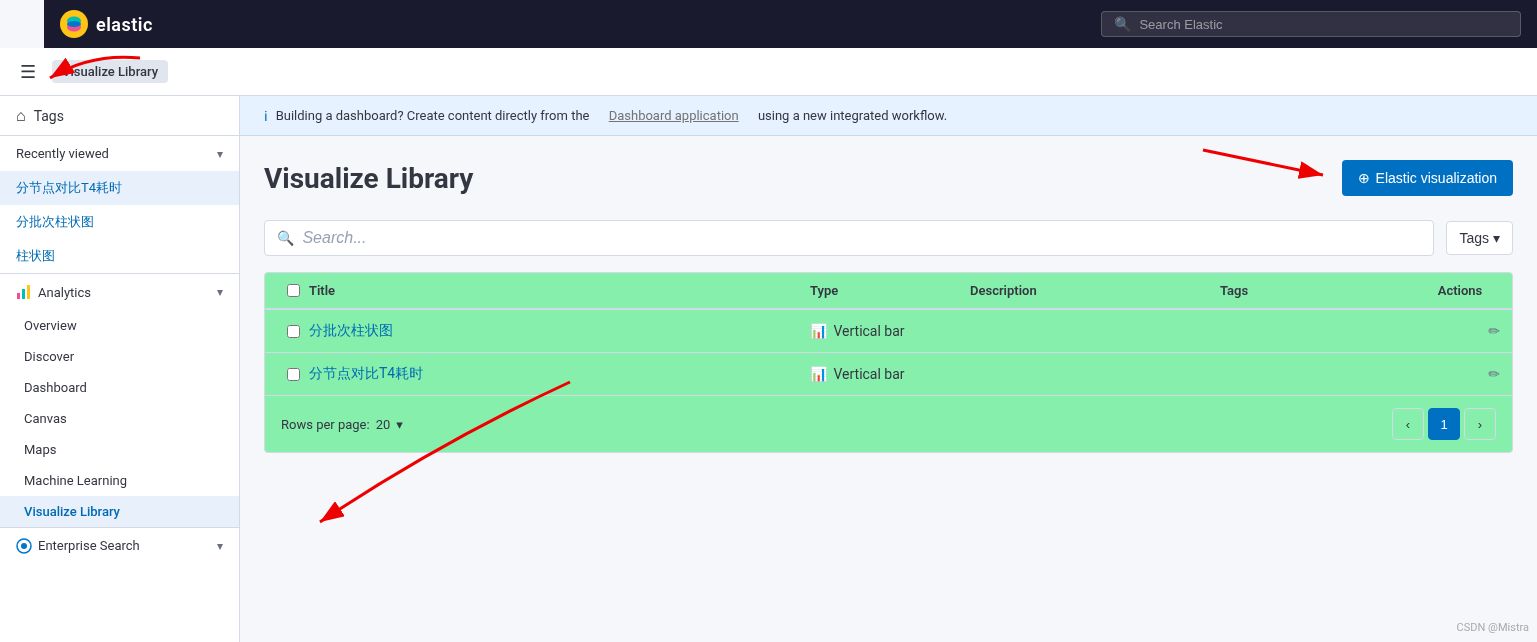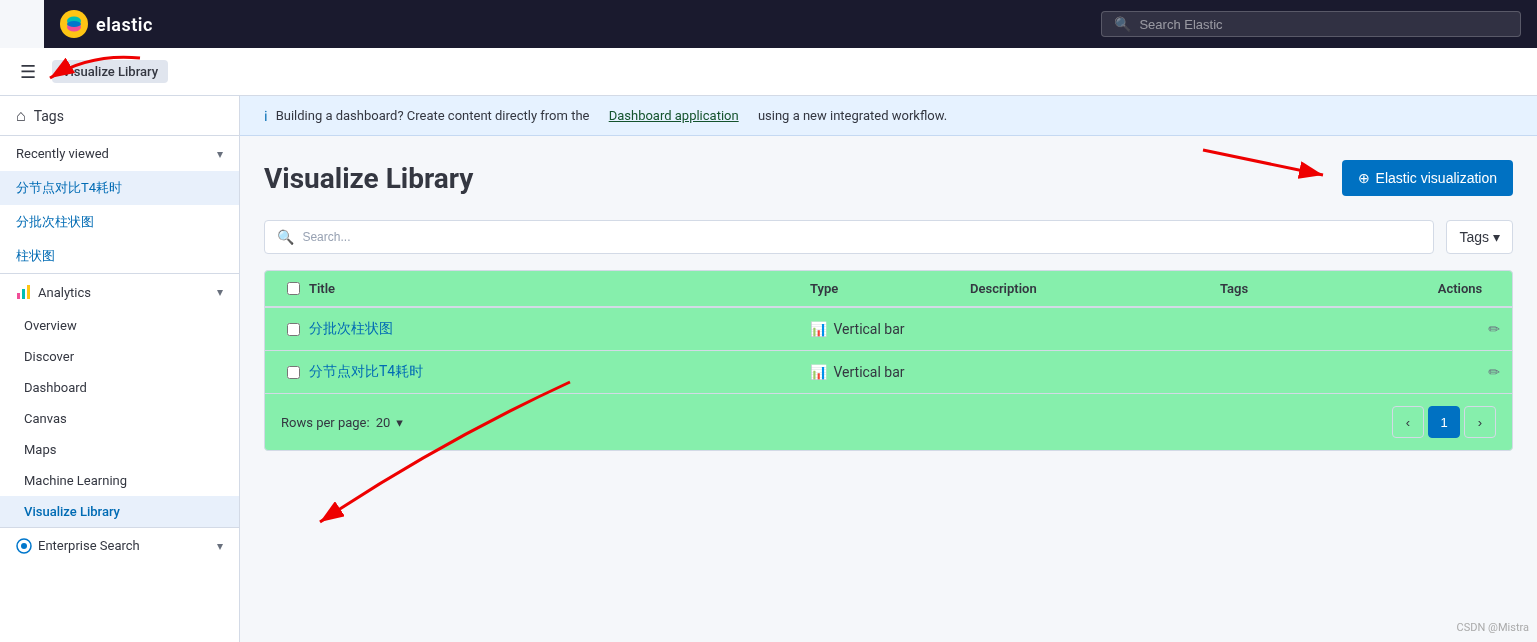--- a/index.html
+++ b/index.html
@@ -157,21 +157,21 @@
       background: #e6f2ff;
       border-bottom: 1px solid #c5d9f2;
       padding: 10px 24px;
       font-size: 13px;
       color: #343741;
       display: flex;
       align-items: center;
       gap: 8px;
     }
     .info-icon { color: #006bb4; font-size: 14px; }
-    .info-link { color: #14532d; text-decoration: underline; cursor: pointer; }
+    .info-link { color: #737373; text-decoration: underline; cursor: pointer; }
 
     .page-content {
       padding: 24px;
     }
 
     .page-header {
       display: flex;
       align-items: center;
       justify-content: space-between;
       margin-bottom: 24px;
@@ -207,23 +207,24 @@
       align-items: center;
       gap: 8px;
       background: #fff;
       border: 1px solid #d3dae6;
       border-radius: 4px;
       padding: 8px 12px;
     }
     .search-box input {
       border: none;
       outline: none;
-      font-size: 12px;
+      font-size: 16px;
       color: #0f172a;
       width: 100%;
+      font-style: italic;
     }
     .search-box input::placeholder { color: #98a2b3; }
     .tags-btn {
       background: #fff;
       border: 1px solid #d3dae6;
       border-radius: 4px;
       padding: 8px 12px;
       cursor: pointer;
       font-size: 14px;
       display: flex;

